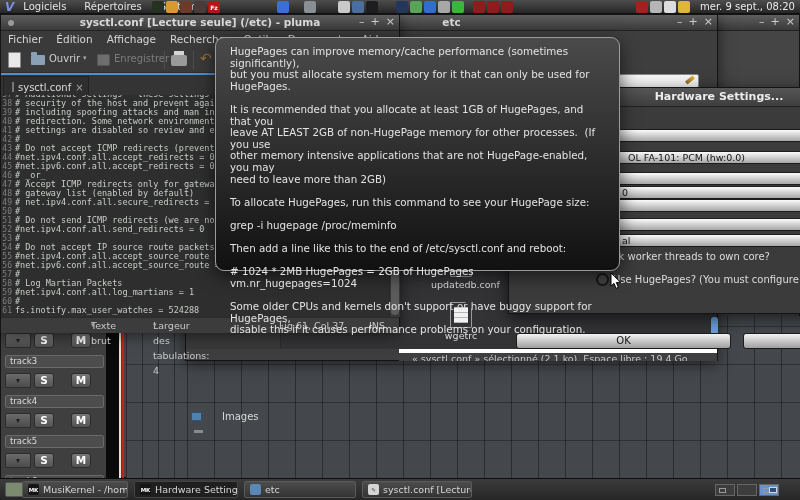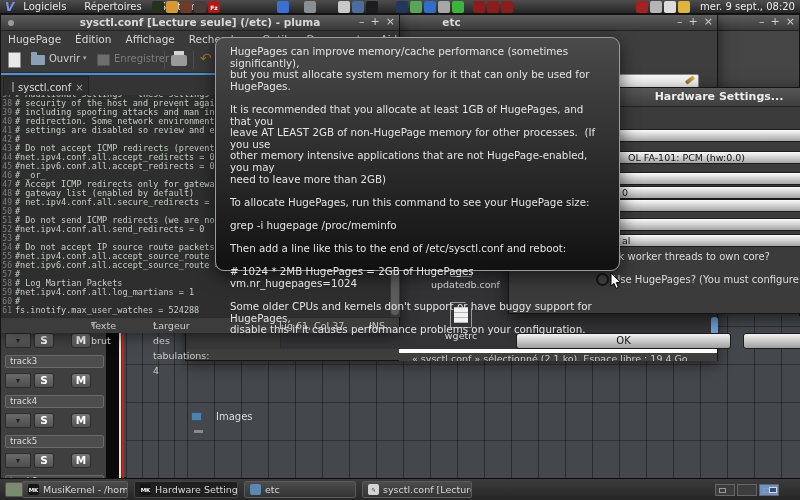--- a/index.html
+++ b/index.html
@@ -52,21 +52,21 @@
   #mk-playhead-red { left:121px; top:299px; width:2px; height:165px; background:#c42222; }
 
   
   #caja { left:185px; top:14px; width:533px; height:347px; background:#3e3e3e; z-index:2; }
   #caja-toolbar { left:0; top:16px; width:531px; height:58px; background:#3e3e3e; border-bottom:1px solid #2e2e2e; }
   #caja-location { left:433px; top:59px; width:80px; height:14px; background:#f7f7f7;
     border:1px solid #8a8a8a; border-radius:2px; }
   #broom-icon { position:absolute; right:3px; top:3px; width:10px; height:4px;
     background:linear-gradient(90deg,#8a6b2a,#e7b93c); transform:rotate(-38deg); border-radius:1px; }
   #caja-sidebar { left:0; top:74px; width:95px; height:260px; background:#393939; border-right:1px solid #2b2b2b; }
-  #sidebar-images { position:absolute; left:5px; top:322px; display:flex; align-items:center; gap:14px;
+  #sidebar-images { position:absolute; left:5px; top:322px; display:flex; align-items:center; gap:20px;
     color:#dadada; font-size:10px; }
   .place-icon { width:11px; height:9px; background:#4f81b0; border:1px solid #31516e; border-radius:1px; }
   #sidebar-partial { position:absolute; left:8px; top:341px; width:9px; height:3px; background:#8a8a8a; }
   #caja-filearea { left:95px; top:74px; width:436px; height:260px; background:#333336; }
   .file-item { position:absolute; width:60px; text-align:center; color:#dcdcdc; font-size:9.5px; }
   .paper-icon { width:22px; height:26px; margin:0 auto 2px auto; background:#f2f2f2;
     border:1px solid #9a9a9a; border-radius:1px; position:relative;
     background-image:repeating-linear-gradient(180deg, transparent 0 4px, #b8b8b8 4px 5px);
     background-clip:content-box; padding:4px 3px; }
   .paper-icon::after { content:""; position:absolute; right:-1px; top:-1px; width:0; height:0;
@@ -246,21 +246,21 @@
     <div class="titlebar">
       <div id="pluma-dot"></div>
       <span>sysctl.conf [Lecture seule] (/etc) - pluma</span>
       <div class="wm-buttons">
         <span>–</span>
         <span>+</span>
         <span>×</span>
       </div>
     </div>
     <div class="abs" id="pluma-menubar">
-      <span class="menu-item">HugePage</span>
+      <span class="menu-item">Fichier</span>
       <span class="menu-item">Édition</span>
       <span class="menu-item">Affichage</span>
       <span class="menu-item">Rechercher</span>
       <span class="menu-item">Outils</span>
       <span class="menu-item">Documents</span>
       <span class="menu-item">Aide</span>
     </div>
     <div class="abs" id="pluma-toolbar">
       <div class="abs tb-new"></div>
       <div class="abs tb-folder"></div>

